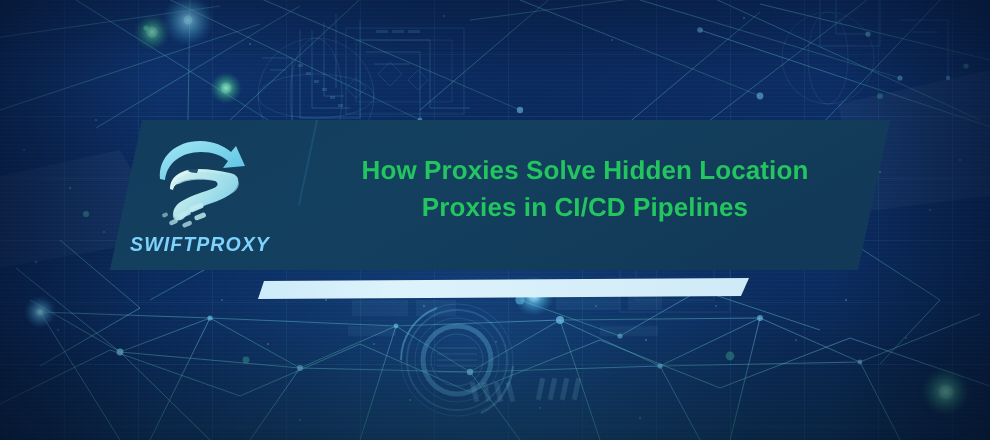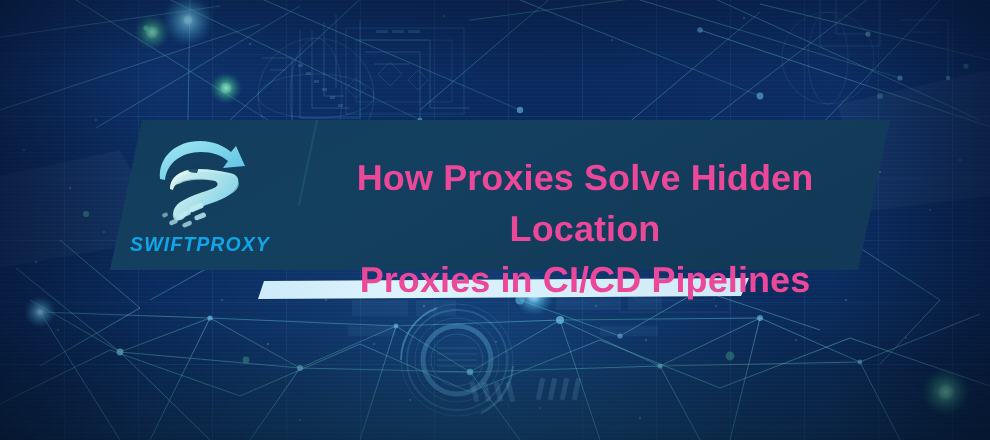--- a/index.html
+++ b/index.html
@@ -79,42 +79,42 @@
 
   #hero-title-wrap {
     position: absolute;
     left: 330px;
     top: 152px;
     width: 510px;
     text-align: center;
   }
   #hero-title {
     margin: 0;
-    color: #ec4899;
+    color: #22c55e;
     font-family: "Liberation Sans", sans-serif;
     font-weight: 700;
-    font-size: 36px;
+    font-size: 26px;
     line-height: 1.42;
     letter-spacing: .1px;
     text-rendering: geometricPrecision;
   }
 
   
   #logo-block {
     position: absolute;
     left: 124px;
     top: 133px;
     width: 152px;
     text-align: center;
   }
   #logo-mark { display: block; margin: 0 auto; }
   #logo-wordmark {
     display: block;
     margin-top: 4px;
-    color: #0ea5e9;
+    color: #7dd3fc;
     font-family: "Liberation Sans", sans-serif;
     font-style: italic;
     font-weight: 700;
     font-size: 19.5px;
     letter-spacing: 1.1px;
   }
 </style>
 </head>
 <body>
 

